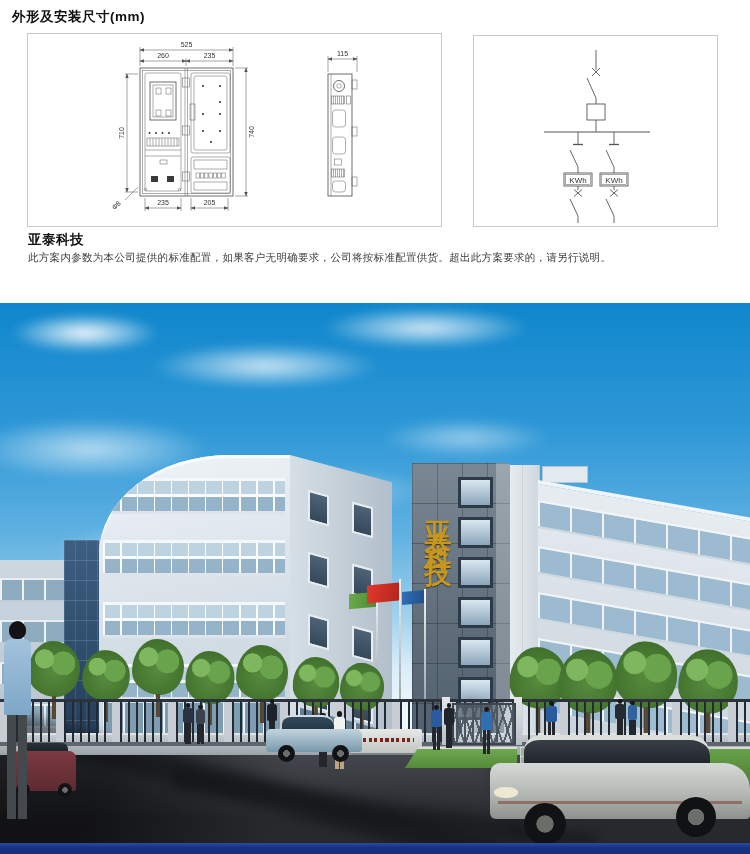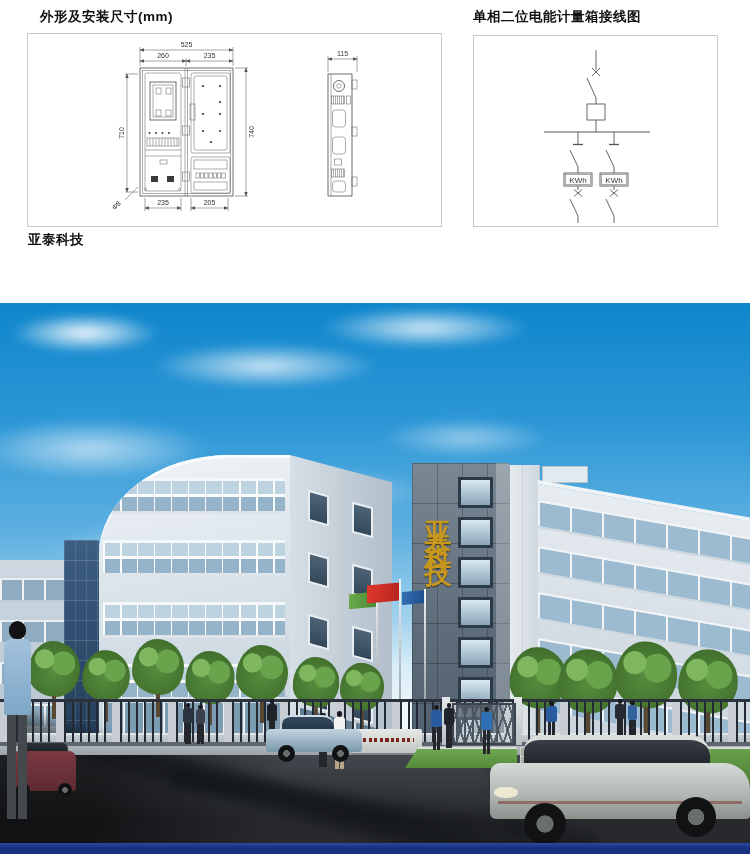--- a/index.html
+++ b/index.html
@@ -99,22 +99,21 @@
   #car-fg .body{position:absolute;left:0;top:28px;width:260px;height:56px;background:linear-gradient(#d6dad6,#b4b8b4 55%,#8d918d);border-radius:10px 26px 4px 6px;}
   #car-fg .stripe{position:absolute;left:8px;top:66px;width:244px;height:3px;background:#7a3c30;opacity:.55;}
   #car-fg .light{position:absolute;left:4px;top:52px;width:24px;height:11px;background:#ece8d2;border-radius:45%;}
   #footer-bar{position:absolute;left:0;top:540px;width:750px;height:11px;background:linear-gradient(#2a4aa4,var(--navy,#17307f) 45%);z-index:12;}
 </style>
 </head>
 <body>
 
 <div id="page">
 
-  <div class="sec-title" style="left:40px;top:8px;">外形及安装尺寸(mm)</div>
-  <div class="sec-title" style="left:473px;top:8px;">单相二位电能计量箱接线图</div>
+  <div class="sec-title" style="left:12px;top:8px;">外形及安装尺寸(mm)</div>
 
   <div class="panel" id="panel-dims">
     <svg width="413" height="192" viewBox="0 0 413 192">
       <defs>
         <marker id="ae" markerWidth="8" markerHeight="6" refX="7" refY="3" orient="auto">
             <path d="M0,0L8,3L0,6z" fill="#555"></path>
           </marker>
         <marker id="as" markerWidth="8" markerHeight="6" refX="1" refY="3" orient="auto">
             <path d="M8,0L0,3L8,6z" fill="#555"></path>
           </marker>
@@ -257,20 +256,21 @@
           <line x1="144" y1="153.5" x2="136" y2="160.5"></line>
         <line x1="132" y1="163" x2="140" y2="180"></line>
           <line x1="140" y1="180" x2="140" y2="187"></line>
       </g>
       <text x="104" y="146.5" text-anchor="middle" font-size="8" fill="#333">KWh</text>
       <text x="140" y="146.5" text-anchor="middle" font-size="8" fill="#333">KWh</text>
     </svg>
   </div>
 
   <div class="sec-title" id="notice-title">亚泰科技</div>
+  <div id="notice-body">此方案内参数为本公司提供的标准配置，如果客户无明确要求，公司将按标准配置供货。超出此方案要求的，请另行说明。</div>
 
   <div id="photo">
     <div class="cloud" style="left:10px;top:10px;width:150px;height:40px;"></div>
     <div class="cloud" style="left:150px;top:40px;width:230px;height:46px;opacity:.8;"></div>
     <div class="cloud" style="left:320px;top:4px;width:210px;height:42px;opacity:.85;"></div>
     <div class="cloud" style="left:-30px;top:115px;width:240px;height:62px;opacity:.65;"></div>
     <div class="cloud" style="left:50px;top:220px;width:260px;height:52px;opacity:.55;"></div>
     <div class="cloud" style="left:380px;top:115px;width:170px;height:40px;opacity:.5;"></div>
     <div class="cloud" style="left:230px;top:165px;width:200px;height:46px;opacity:.45;"></div>
 

